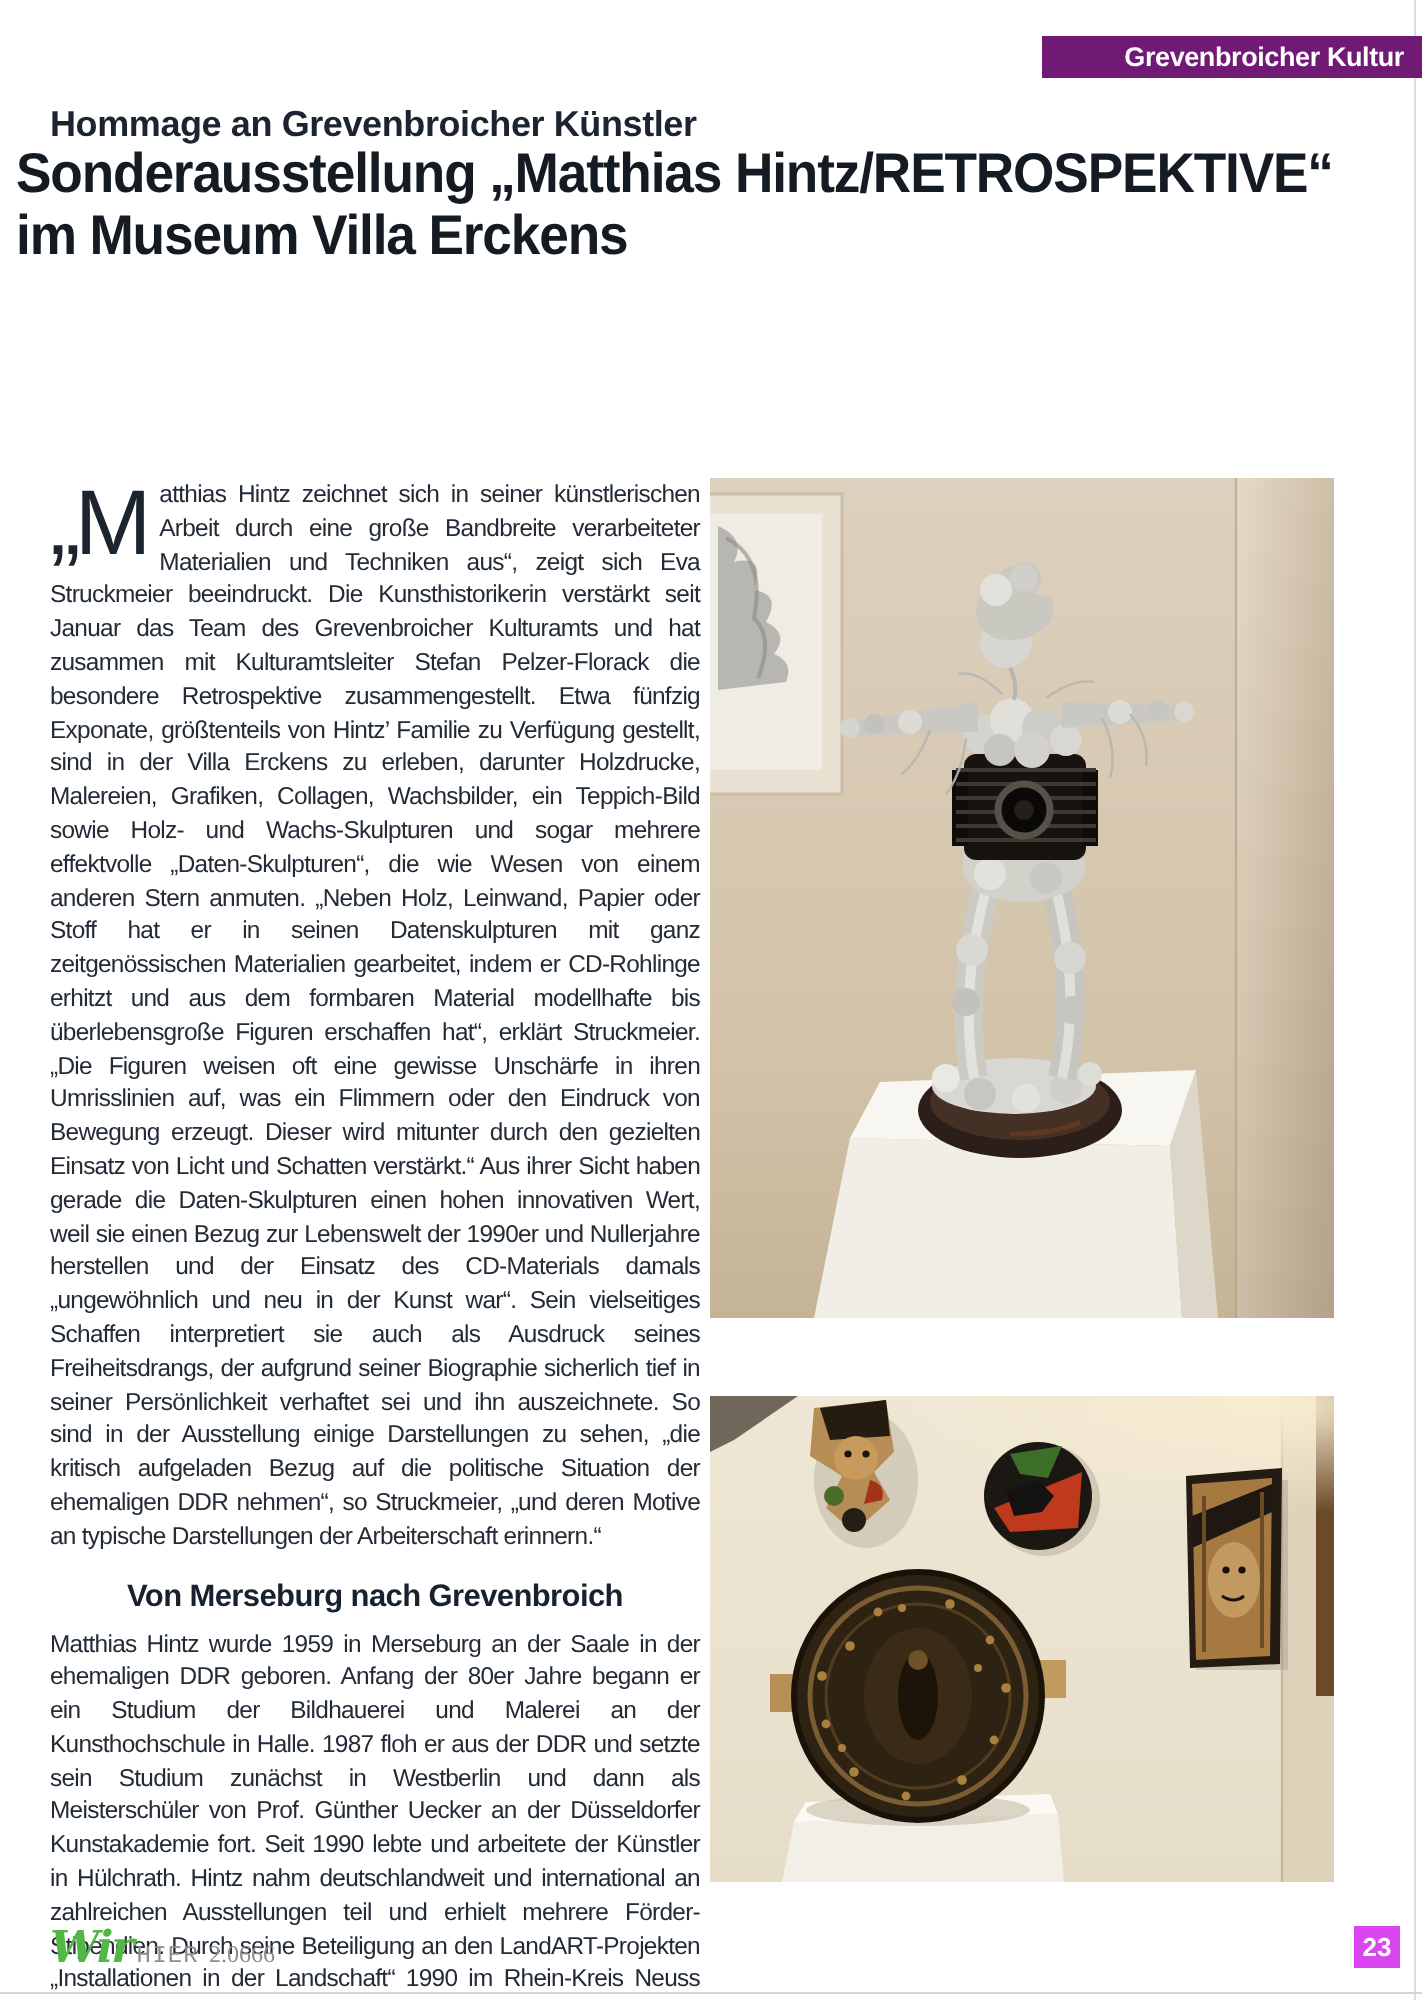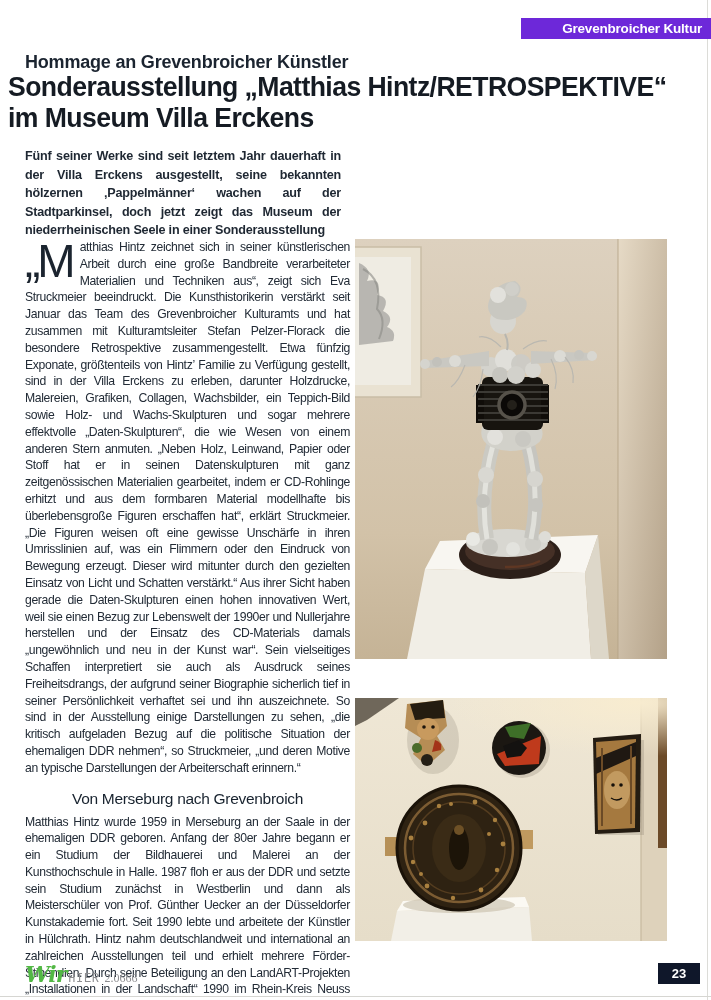--- a/index.html
+++ b/index.html
@@ -5,21 +5,21 @@
   html,body{margin:0;padding:0;}
   body{
     width:711px;height:1000px;position:relative;background:#ffffff;
     font-family:"Liberation Sans", sans-serif;color:#222b36;overflow:hidden;
   }
   .edge-right{position:absolute;top:0;right:3px;width:1px;height:100%;background:#dcdcd8;}
   .edge-bottom{position:absolute;left:0;bottom:3px;width:100%;height:1px;background:#d6d6d2;}
 
   
   .tagbar{
-    position:absolute;top:18px;left:521px;right:0;height:21px;background:#6d28d9;
+    position:absolute;top:18px;left:521px;right:0;height:21px;background:#701a75;
     display:flex;align-items:center;justify-content:flex-end;padding-right:9px;box-sizing:border-box;
   }
   .tagbar span{color:#ffffff;font-weight:bold;font-size:13.5px;letter-spacing:-0.2px;}
 
   .kicker{position:absolute;top:52px;left:25px;font-size:18px;font-weight:bold;color:#1b2430;letter-spacing:-0.2px;}
   .headline{position:absolute;top:71px;left:8px;width:686px;color:#151b23;}
   .headline div{
     font-size:28px;font-weight:bold;line-height:31px;letter-spacing:-0.6px;white-space:nowrap;
     transform:scaleX(0.95);transform-origin:left center;
   }
@@ -33,34 +33,34 @@
   .main{position:absolute;top:239px;left:25px;width:642px;display:flex;gap:5px;}
   .textcol{width:325px;}
   .photocol{width:312px;}
 
   .body-par{font-size:12.2px;line-height:16.8px;text-align:justify;letter-spacing:-0.35px;color:#222b36;}
   .dropcap{
     float:left;font-size:46px;line-height:40px;font-weight:normal;color:#1b242f;
     letter-spacing:-3px;padding:2px 7px 0 0;
   }
   .subhead{
-    margin:13px 0 6px 0;text-align:center;font-size:15.5px;font-weight:normal;color:#17222e;letter-spacing:-0.3px;
+    margin:13px 0 6px 0;text-align:center;font-size:15.5px;font-weight:bold;color:#17222e;letter-spacing:-0.3px;
   }
 
   .photo{display:block;}
   .photo1{width:312px;height:420px;}
   .photo2{width:312px;height:243px;margin-top:39px;}
 
   
   .footer{position:absolute;left:25px;bottom:13px;display:flex;align-items:baseline;}
   .logo-wir{font-family:"DejaVu Serif", serif;font-style:italic;font-weight:bold;font-size:22px;color:#52b845;letter-spacing:-1px;}
   .logo-hier{font-size:12px;color:#8d8d90;letter-spacing:0.6px;margin-left:2px;font-family:Liberation Mono, monospace;}
   .logo-issue{font-size:12px;color:#8d8d90;margin-left:5px;font-family:"Liberation Serif",serif;}
   .pagebadge{
-    position:absolute;right:11px;bottom:16px;width:42px;height:21px;background:#0f172a;
+    position:absolute;right:11px;bottom:16px;width:23px;height:21px;background:#d946ef;
     display:flex;align-items:center;justify-content:center;color:#fff;font-weight:bold;font-size:13px;
   }
 </style>
 </head>
 <body>
 
 <div class="edge-right"></div>
 <div class="edge-bottom"></div>
 
 <div class="tagbar">
@@ -68,21 +68,20 @@
 </div>
 
 <div class="kicker">Hommage an Grevenbroicher Künstler</div>
 
 <div class="headline">
   <div>Sonderausstellung „Matthias Hintz/RETROSPEKTIVE“</div>
   <div>im Museum Villa Erckens</div>
 </div>
 
 <div class="intro">
-  <div class="col">Fünf seiner Werke sind seit letztem Jahr dauerhaft in der Villa Erckens ausgestellt, seine bekannten hölzernen ‚Pappelmänner‘ wachen auf der Stadtparkinsel, doch jetzt zeigt das Museum der niederrheinischen Seele in einer Sonderausstellung</div>
   <div class="col">
   </div>
 </div>
 
 <div class="main">
   <div class="textcol">
     <div class="body-par">
       <span class="dropcap">„M</span><span>atthias Hintz zeichnet sich in seiner künstlerischen Arbeit durch eine große Bandbreite verarbeiteter Materialien und Techniken aus“, zeigt sich Eva Struckmeier beeindruckt. Die Kunsthistorikerin verstärkt seit Januar das Team des Grevenbroicher Kulturamts und hat zusammen mit Kulturamtsleiter Stefan Pelzer-Florack die besondere Retrospektive zusammengestellt. Etwa fünfzig Exponate, größtenteils von Hintz’ Familie zu Verfügung gestellt, sind in der Villa Erckens zu erleben, darunter Holzdrucke, Malereien, Grafiken, Collagen, Wachsbilder, ein Teppich-Bild sowie Holz- und Wachs-Skulpturen und sogar mehrere effektvolle „Daten-Skulpturen“, die wie Wesen von einem anderen Stern anmuten. „Neben Holz, Leinwand, Papier oder Stoff hat er in seinen Datenskulpturen mit ganz zeitgenössischen Materialien gearbeitet, indem er CD-Rohlinge erhitzt und aus dem formbaren Material modellhafte bis überlebensgroße Figuren erschaffen hat“, erklärt Struckmeier. „Die Figuren weisen oft eine gewisse Unschärfe in ihren Umrisslinien auf, was ein Flimmern oder den Eindruck von Bewegung erzeugt. Dieser wird mitunter durch den gezielten Einsatz von Licht und Schatten verstärkt.“ Aus ihrer Sicht haben gerade die Daten-Skulpturen einen hohen innovativen Wert, weil sie einen Bezug zur Lebenswelt der 1990er und Nullerjahre herstellen und der Einsatz des CD-Materials damals „ungewöhnlich und neu in der Kunst war“. Sein vielseitiges Schaffen interpretiert sie auch als Ausdruck seines Freiheitsdrangs, der aufgrund seiner Biographie sicherlich tief in seiner Persönlichkeit verhaftet sei und ihn auszeichnete. So sind in der Ausstellung einige Darstellungen zu sehen, „die kritisch aufgeladen Bezug auf die politische Situation der ehemaligen DDR nehmen“, so Struckmeier, „und deren Motive an typische Darstellungen der Arbeiterschaft erinnern.“</span>
     </div>
     <div class="subhead">Von Merseburg nach Grevenbroich</div>

